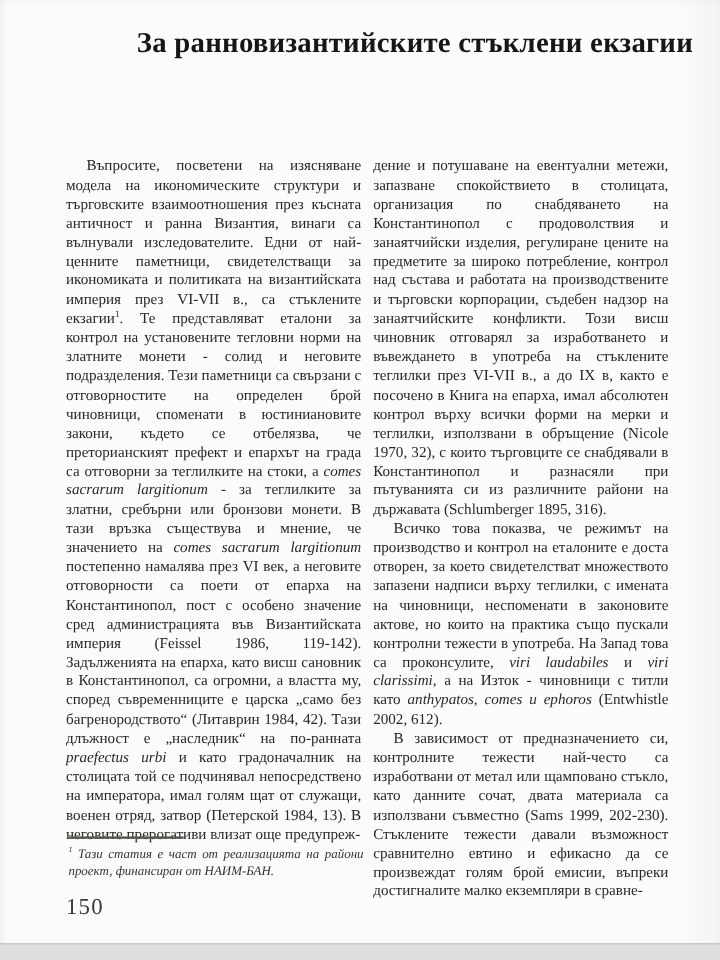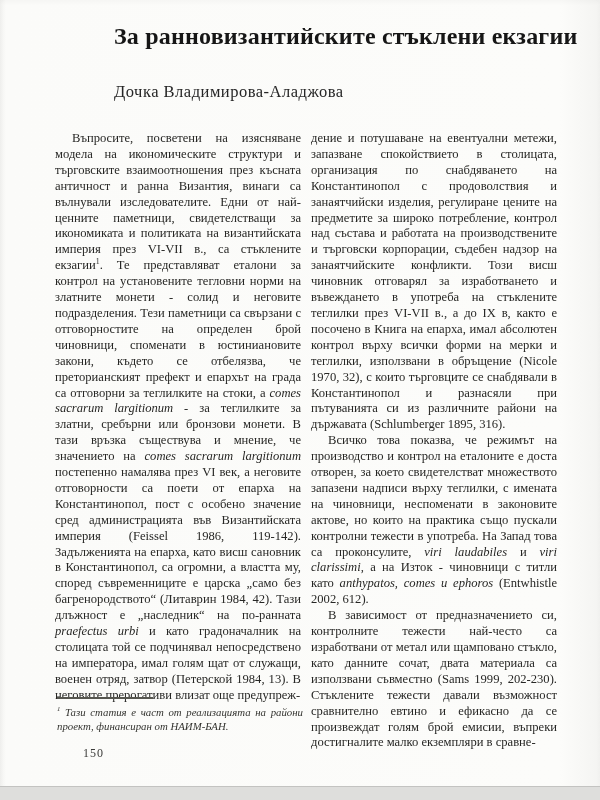--- a/index.html
+++ b/index.html
@@ -44,33 +44,32 @@
   }
   .footnote-rule {
     width:96px; border-top:2px solid #56564f; margin-bottom:7px;
   }
   .footnote-text {
     font-size:10.8px; line-height:13.5px; font-style:italic;
     color:#33332f; text-align:justify;
   }
   .page-number {
     position:absolute; left:55px; top:746px;
-    font-size:12px; color:#3a3a38; letter-spacing:1px;margin-left:28px;
+    font-size:19px; color:#3a3a38; letter-spacing:1px;
   }
 </style>
 </head>
 <body>
 
 <div class="scan-page">
 
   <h1 class="title">
     <span class="tline">За ранновизантийските стъклени екзагии</span>
   </h1>
 
-  <div class="author">Дочка Владимирова-Аладжова</div>
 
   <div class="columns">
     <div class="col">
         <p class="para indent"><span>Въпросите, посветени на изясняване модела на икономическите структури и търговските взаимоотношения през късната античност и ранна Византия, винаги са вълнували изследователите. Едни от най-ценните паметници, свидетелстващи за икономиката и политиката на византийската империя през VI-VII в., са стъклените екзагии</span><sup>1</sup><span>. Те представляват еталони за контрол на установените тегловни норми на златните монети - солид и неговите подразделения. Тези паметници са свързани с отговорностите на определен брой чиновници, споменати в юстиниановите закони, където се отбелязва, че преторианският префект и епархът на града са отговорни за теглилките на стоки, а </span><span style="font-style: italic;">comes sacrarum largitionum</span><span> - за теглилките за златни, сребърни или бронзови монети. В тази връзка съществува и мнение, че значението на </span><span style="font-style: italic;">comes sacrarum largitionum</span><span> постепенно намалява през VI век, а неговите отговорности са поети от епарха на Константинопол, пост с особено значение сред администрацията във Византийската империя (Feissel 1986, 119-142). Задълженията на епарха, като висш сановник в Константинопол, са огромни, а властта му, според съвременниците е царска „само без багренородството“ (Литаврин 1984, 42). Тази длъжност е „наследник“ на по-ранната </span><span style="font-style: italic;">praefectus urbi</span><span> и като градоначалник на столицата той се подчинявал непосредствено на императора, имал голям щат от служащи, военен отряд, затвор (Петерской 1984, 13). В неговите прерогативи влизат още предупреж-</span></p>
       </div>
     <div class="col">
         <p class="para"><span>дение и потушаване на евентуални метежи, запазване спокойствието в столицата, организация по снабдяването на Константинопол с продоволствия и занаятчийски изделия, регулиране цените на предметите за широко потребление, контрол над състава и работата на производствените и търговски корпорации, съдебен надзор на занаятчийските конфликти. Този висш чиновник отговарял за изработването и въвеждането в употреба на стъклените теглилки през VI-VII в., а до IX в, както е посочено в Книга на епарха, имал абсолютен контрол върху всички форми на мерки и теглилки, използвани в обръщение (Nicole 1970, 32), с които търговците се снабдявали в Константинопол и разнасяли при пътуванията си из различните райони на държавата (Schlumberger 1895, 316).</span></p>
         <p class="para indent"><span>Всичко това показва, че режимът на производство и контрол на еталоните е доста отворен, за което свидетелстват множеството запазени надписи върху теглилки, с имената на чиновници, неспоменати в законовите актове, но които на практика също пускали контролни тежести в употреба. На Запад това са проконсулите, </span><span style="font-style: italic;">viri laudabiles</span><span> и </span><span style="font-style: italic;">viri clarissimi</span><span>, а на Изток - чиновници с титли като </span><span style="font-style: italic;">anthypatos, comes и ephoros</span><span> (Entwhistle 2002, 612).</span></p>
         <p class="para indent"><span>В зависимост от предназначението си, контролните тежести най-често са изработвани от метал или щамповано стъкло, като данните сочат, двата материала са използвани съвместно (Sams 1999, 202-230). Стъклените тежести давали възможност сравнително евтино и ефикасно да се произвеждат голям брой емисии, въпреки достигналите малко екземпляри в сравне-</span></p>
       </div>

